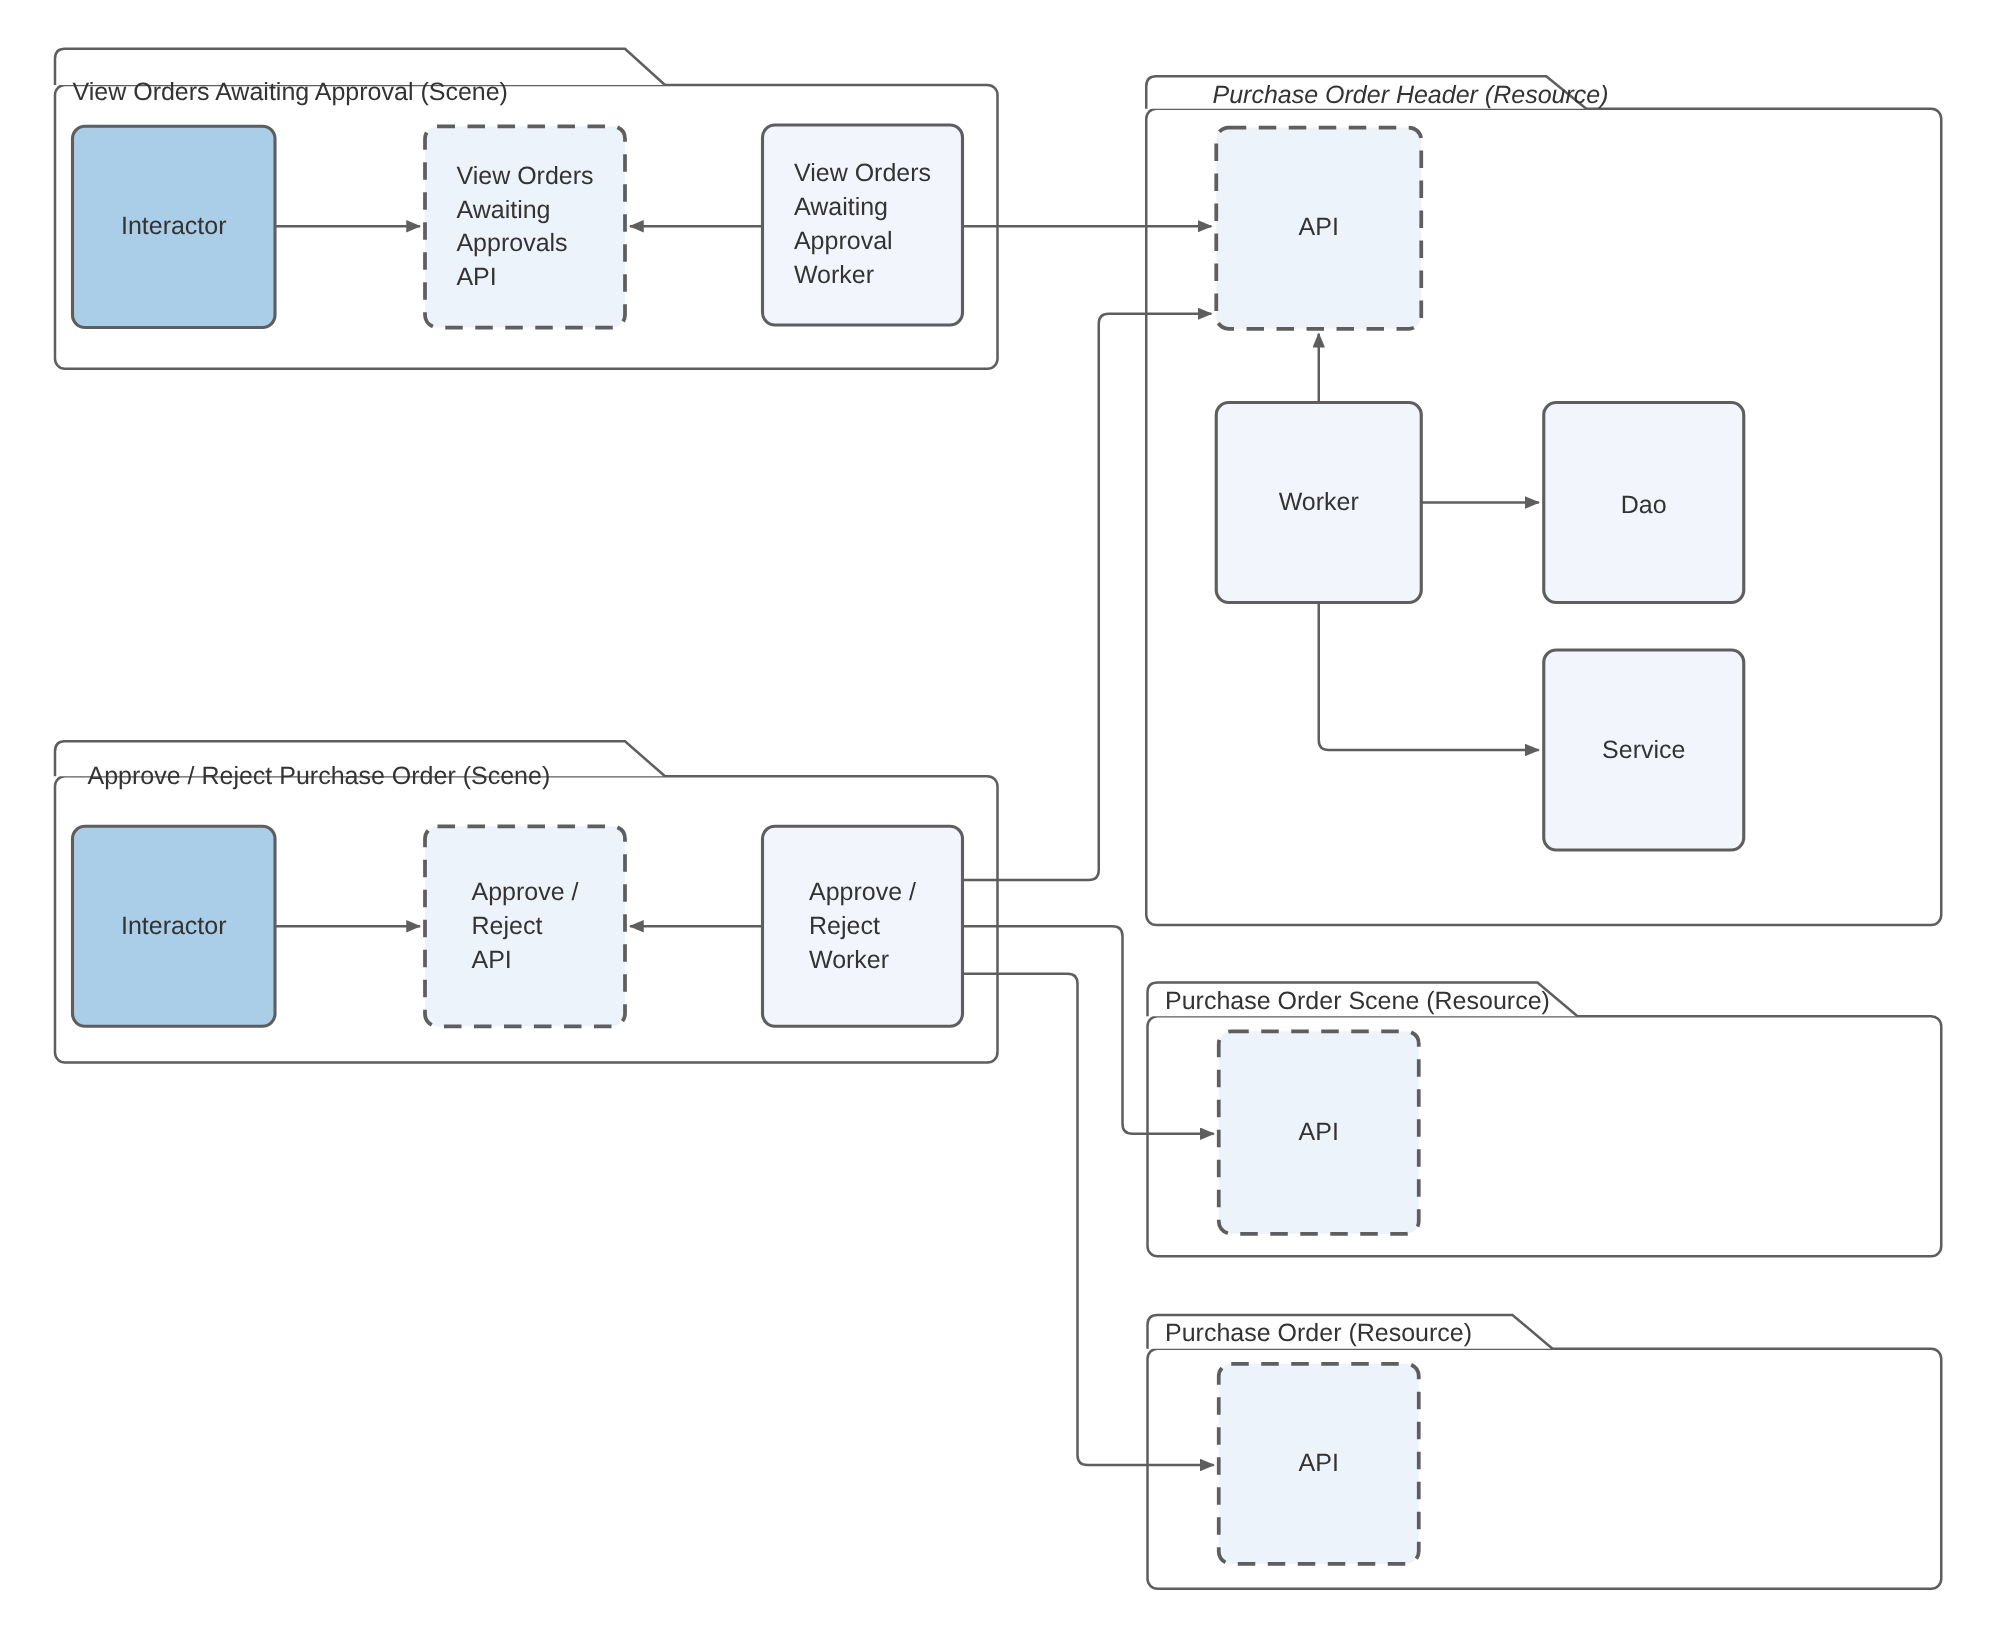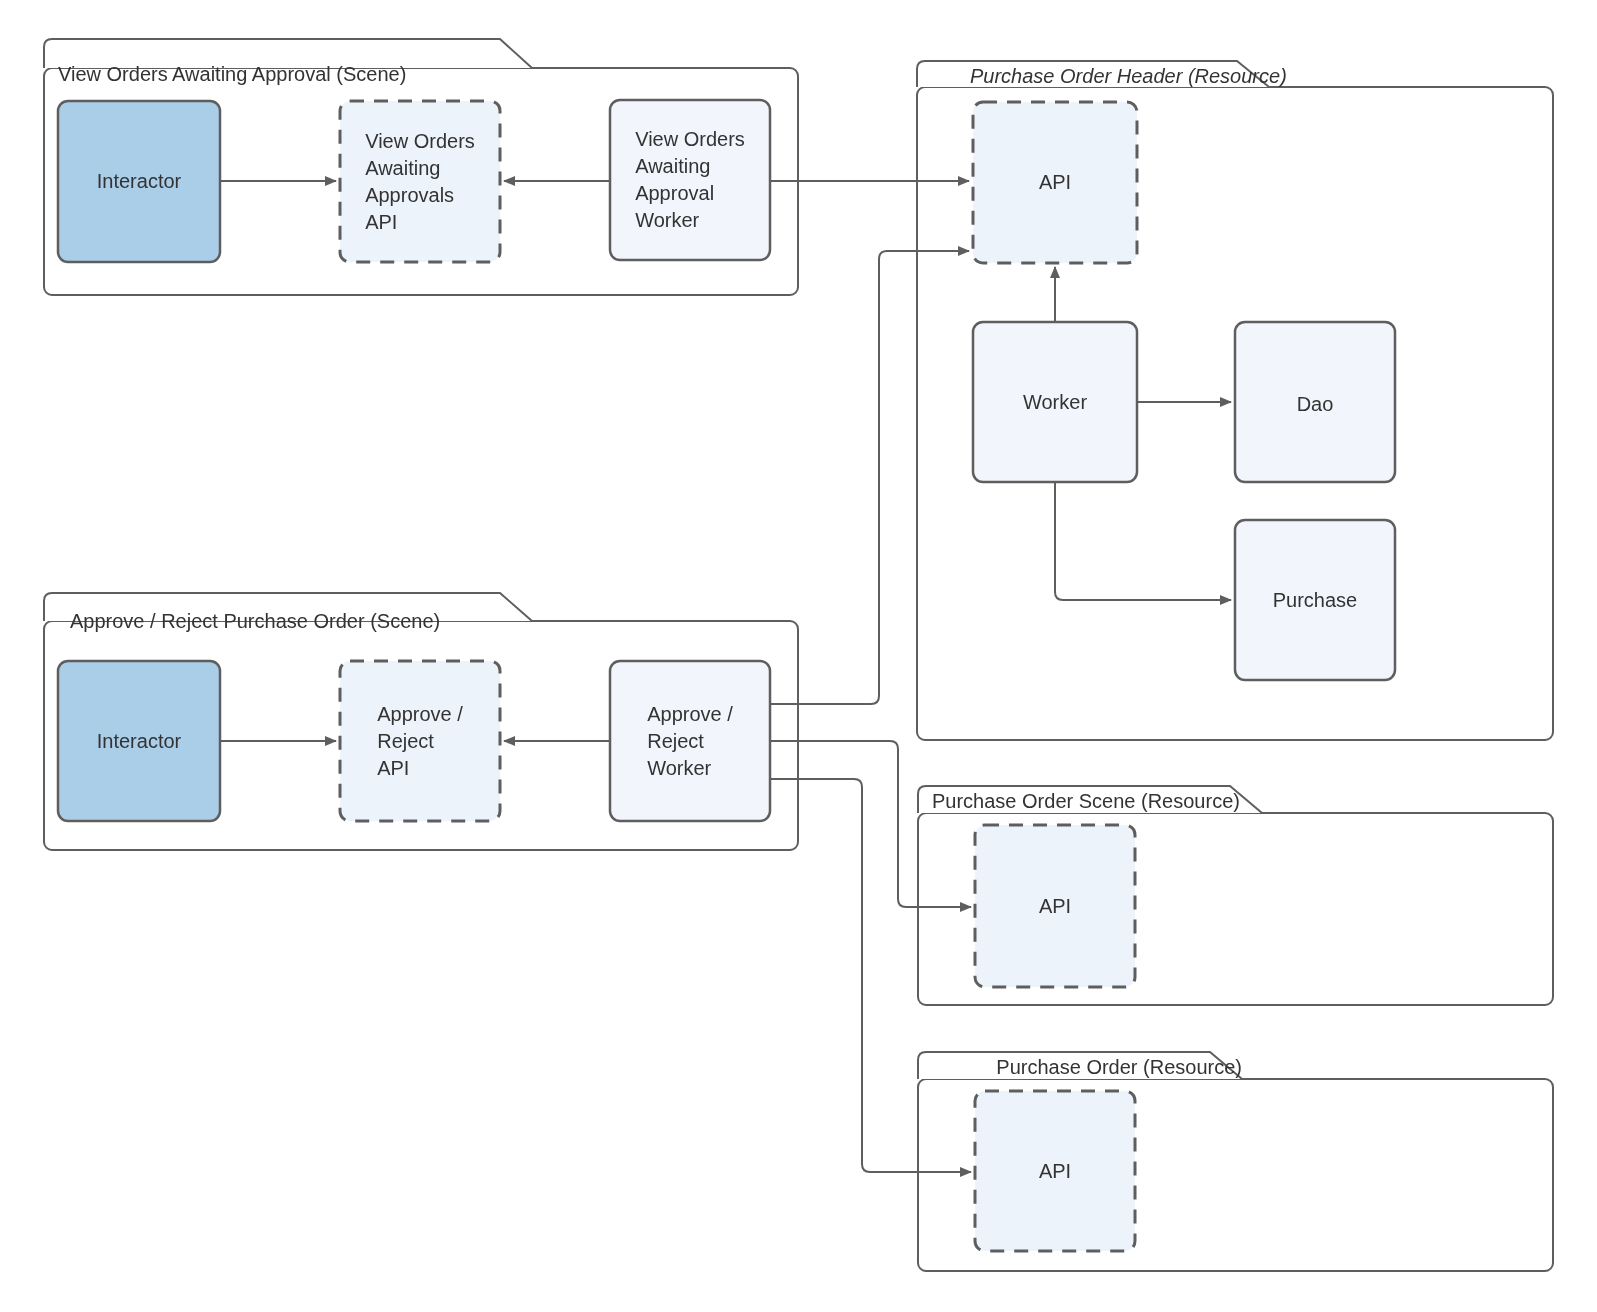--- a/index.html
+++ b/index.html
@@ -87,35 +87,35 @@
     <rect class="node-solid" rx="10" x="610" y="661" width="160" height="160"></rect>
 
     <rect class="node-dashed" rx="10" x="975" y="825" width="160" height="162"></rect>
     <rect class="node-dashed" rx="10" x="975" y="1091" width="160" height="160"></rect>
   </svg>
 
   <div class="tab-title" style="left:58px;top:42px;width:436px;margin-top:20px;">View Orders Awaiting Approval (Scene)</div>
   <div class="tab-title" style="left:970px;top:64px;width:302px;font-style:italic;">Purchase Order Header (Resource)</div>
   <div class="tab-title" style="left:70px;top:596px;width:436px;margin-top:13px;">Approve / Reject Purchase Order (Scene)</div>
   <div class="tab-title" style="left:932px;top:789px;width:294px;">Purchase Order Scene (Resource)</div>
-  <div class="tab-title" style="left:968px;top:1055px;width:274px;text-align:right;">Purchase Order (Resource)</div>
+  <div class="tab-title" style="left:932px;top:1055px;width:274px;">Purchase Order (Resource)</div>
 
   <div class="lbl" style="left:58px;top:101px;width:162px;height:161px;">Interactor</div>
   <div class="lbl" style="left:340px;top:101px;width:160px;height:161px;">View Orders
 Awaiting
 Approvals
 API</div>
   <div class="lbl" style="left:610px;top:100px;width:160px;height:160px;">View Orders
 Awaiting
 Approval
 Worker</div>
   <div class="lbl" style="left:973px;top:102px;width:164px;height:161px;">API</div>
   <div class="lbl" style="left:973px;top:322px;width:164px;height:160px;">Worker</div>
   <div class="lbl" style="left:1235px;top:322px;width:160px;height:164px;">Dao</div>
-  <div class="lbl" style="left:1235px;top:520px;width:160px;height:160px;">Purchase</div>
+  <div class="lbl" style="left:1235px;top:520px;width:160px;height:160px;">Service</div>
   <div class="lbl" style="left:58px;top:661px;width:162px;height:160px;">Interactor</div>
   <div class="lbl" style="left:340px;top:661px;width:160px;height:160px;">Approve /
 Reject
 API</div>
   <div class="lbl" style="left:610px;top:661px;width:160px;height:160px;">Approve /
 Reject
 Worker</div>
   <div class="lbl" style="left:975px;top:825px;width:160px;height:162px;">API</div>
   <div class="lbl" style="left:975px;top:1091px;width:160px;height:160px;">API</div>
 

